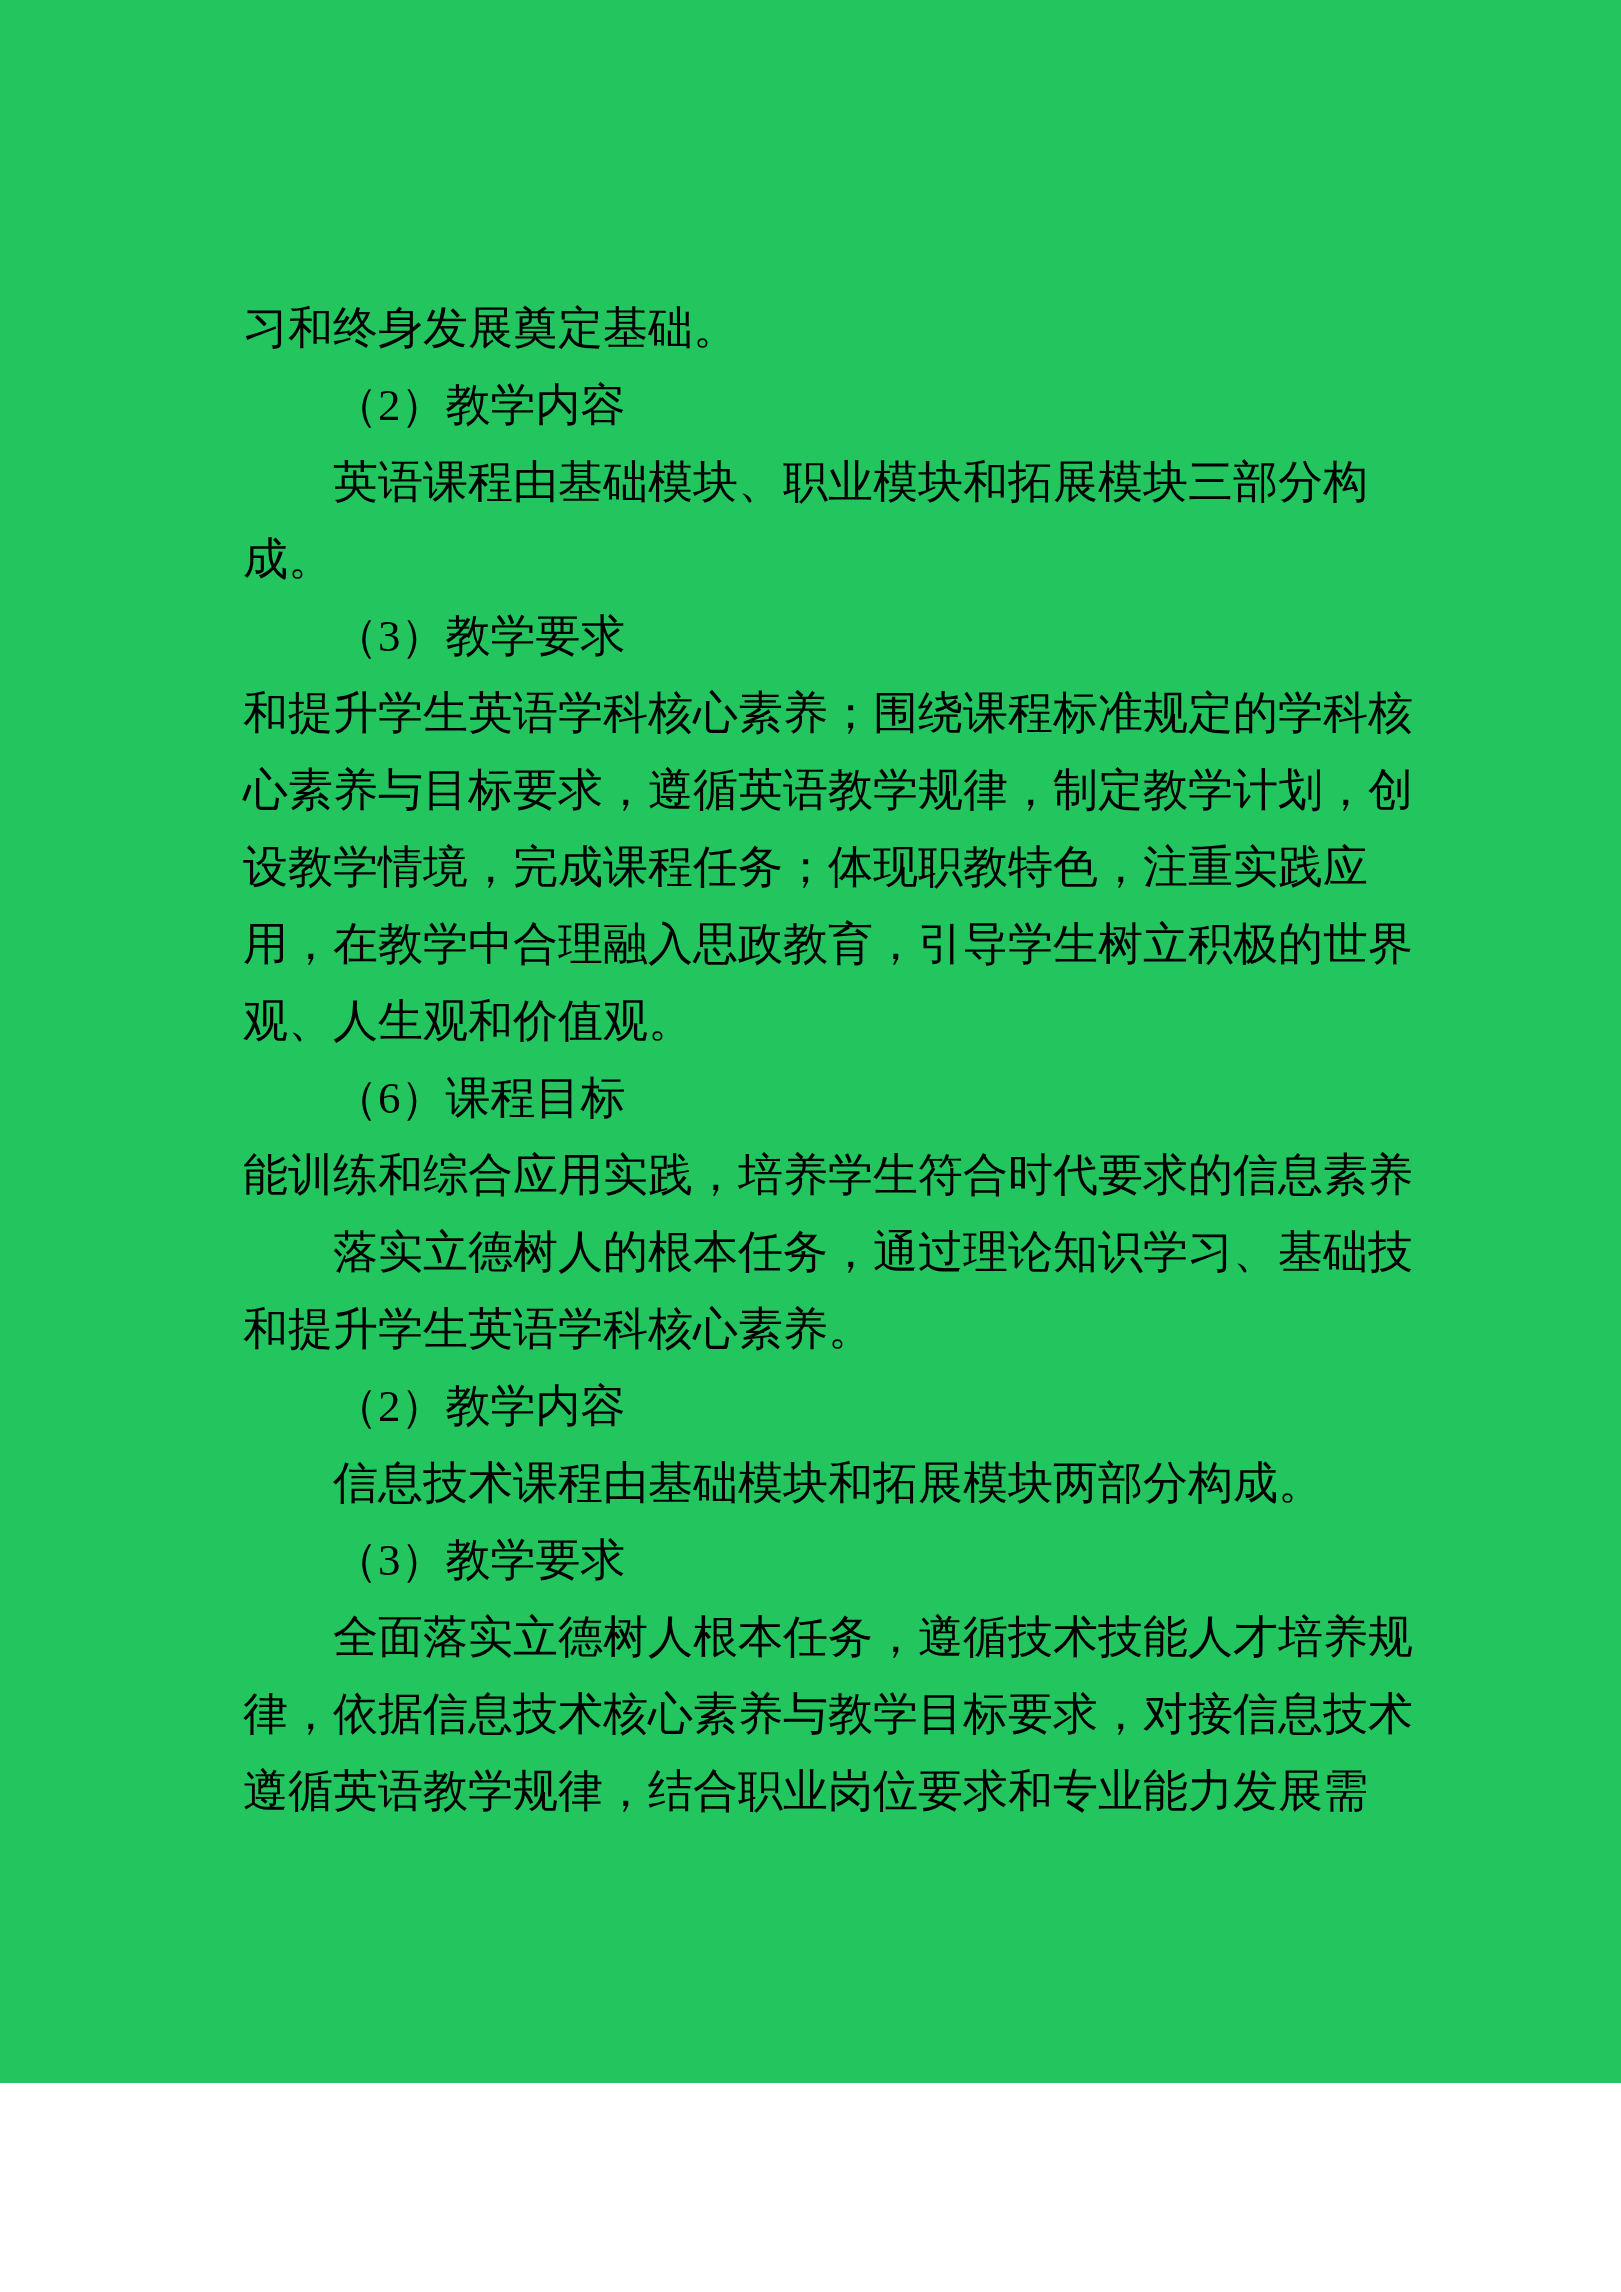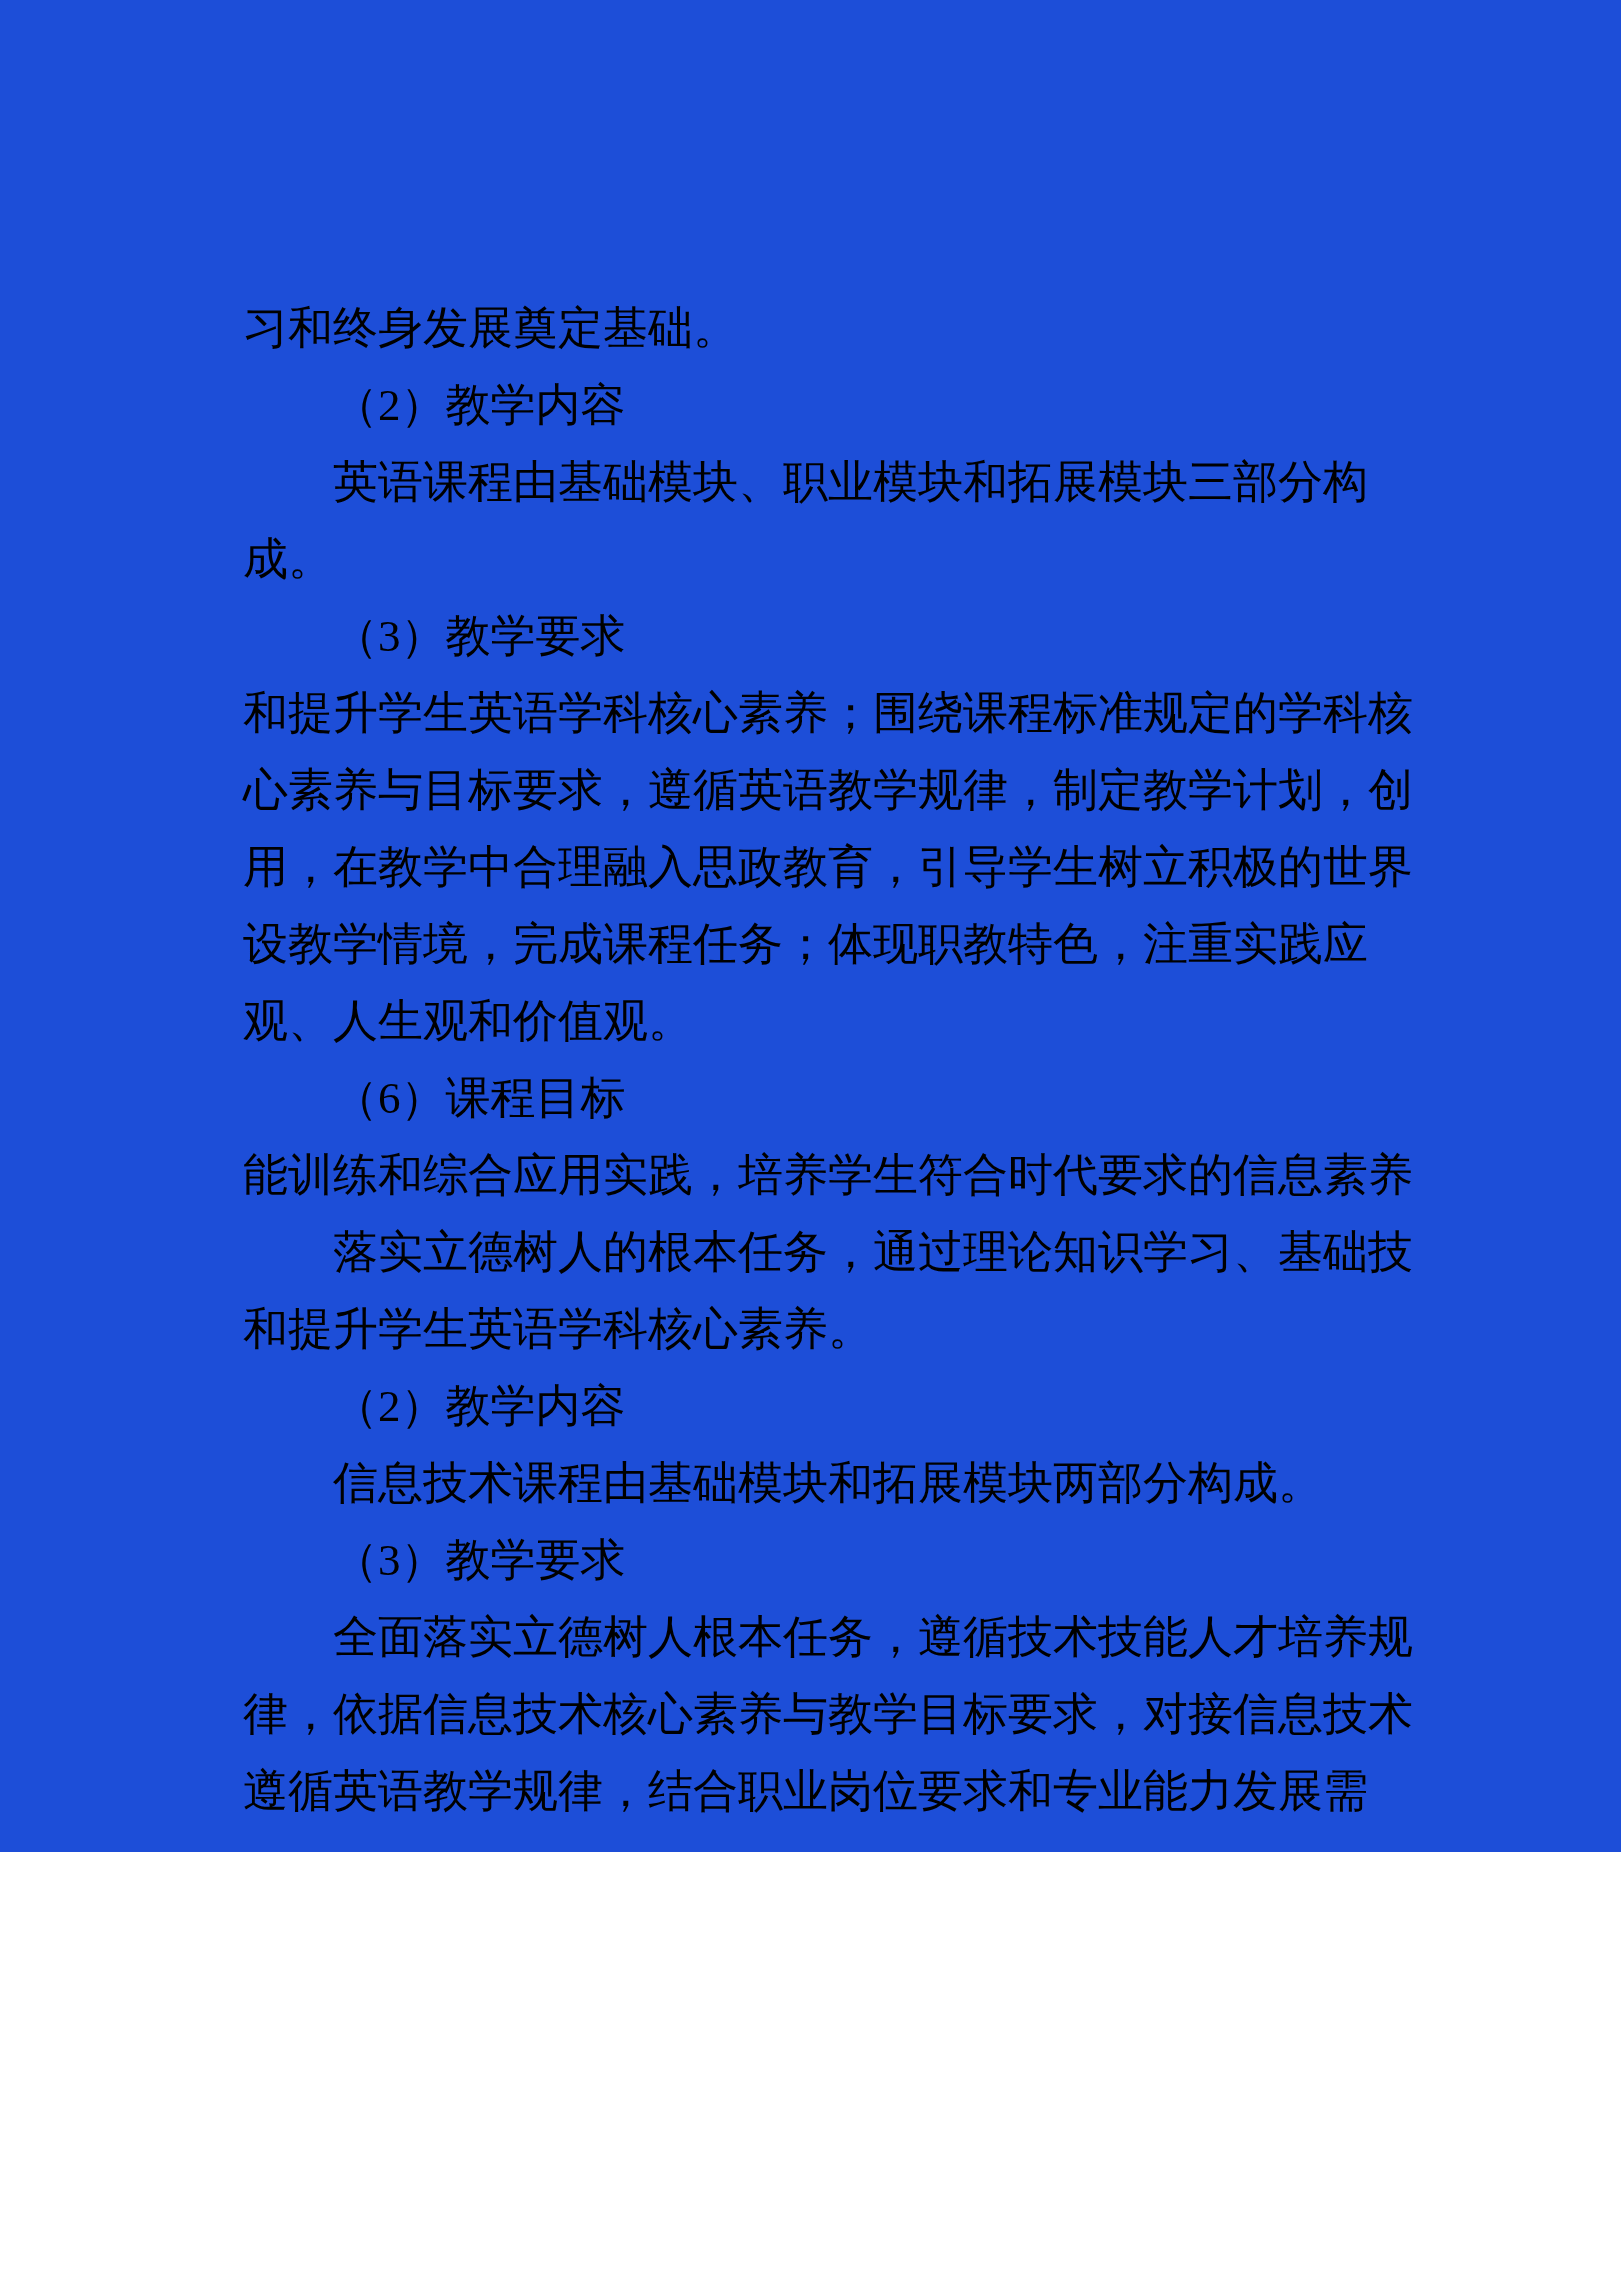--- a/index.html
+++ b/index.html
@@ -3,22 +3,22 @@
 <meta charset="utf-8">
 <style>
   html, body {
     margin: 0;
     padding: 0;
     background: #ffffff;
   }
   .page {
     position: relative;
     width: 1621px;
-    height: 1852px;
-    background: #1d4ed8;
+    height: 2083px;
+    background: #22c55e;
     color: #000000;
     font-family: "Liberation Serif", "DejaVu Serif", serif;
     overflow: hidden;
   }
   .text-block {
     position: absolute;
     left: 243px;
     top: 290px;
     width: 1186px;
   }
@@ -65,23 +65,23 @@
 
       <p class="doc-line">成。</p>
 
       <p class="doc-line indent">（3）教学要求</p>
 
 
       <p class="doc-line">和提升学生英语学科核心素养；围绕课程标准规定的学科核</p>
 
       <p class="doc-line">心素养与目标要求，遵循英语教学规律，制定教学计划，创</p>
 
+      <p class="doc-line">设教学情境，完成课程任务；体现职教特色，注重实践应</p>
+
       <p class="doc-line">用，在教学中合理融入思政教育，引导学生树立积极的世界</p>
-
-      <p class="doc-line">设教学情境，完成课程任务；体现职教特色，注重实践应</p>
 
       <p class="doc-line">观、人生观和价值观。</p>
 
 
       <p class="doc-line indent">（6）课程目标</p>
 
       <p class="doc-line">能训练和综合应用实践，培养学生符合时代要求的信息素养</p>
 
       <p class="doc-line indent">落实立德树人的根本任务，通过理论知识学习、基础技</p>
 

